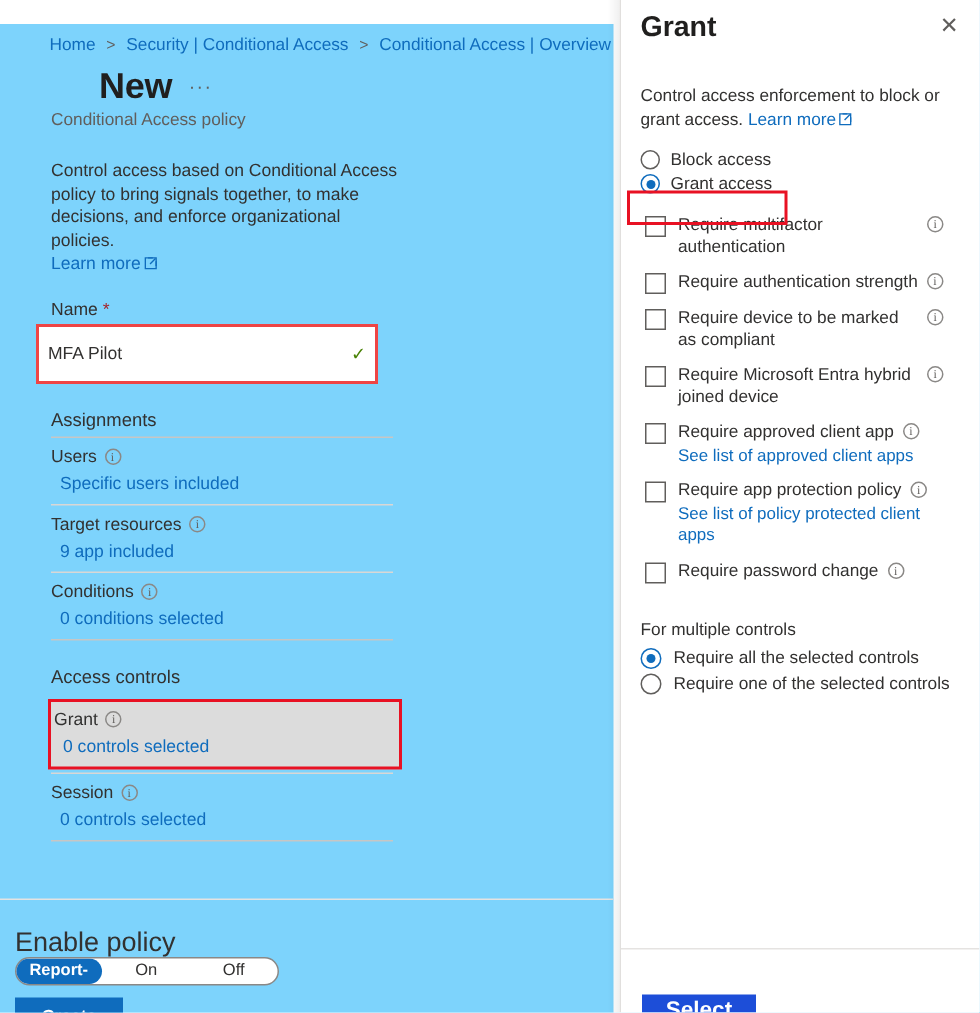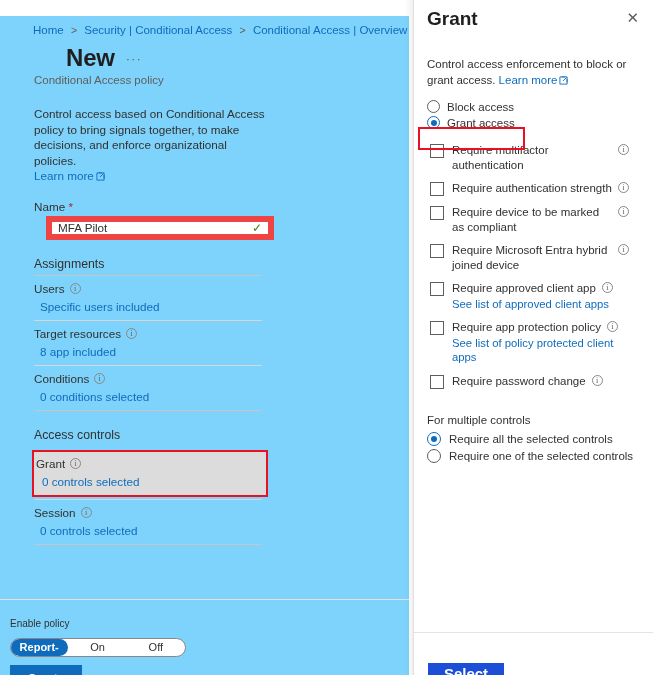--- a/index.html
+++ b/index.html
@@ -57,22 +57,22 @@
   .link { color: #0f6cbd; cursor: pointer; }
   .ext-ico { display:inline-block; width:9px; height:9px; position:relative; top:1px; margin-left:2px; }
 
   .field-label {
     padding: 16px 0 3px 10px;
     font-size: 11.7px; color: #323130;
   }
   .req-star { color: #a4262c; }
 
   .name-input-wrap {
-    margin-left: 22px; width: 228px; height: 24px;
-    border: 6px solid #ef4444;
+    margin-left: 0; width: 228px; height: 40px;
+    border: 2px solid #ef4444;
     display: flex; align-items: center;
     background: #fff;
   }
   .name-input {
     border: none; outline: none; flex: 1;
     font-family: "Liberation Sans", sans-serif;
     font-size: 11.7px; color: #323130;
     padding: 0 4px 0 6px; background: transparent;
     height: 100%;
   }
@@ -113,21 +113,21 @@
   }
   .grant-block .row-label { padding-left: 2px; padding-top: 3px; }
   .grant-block .row-value { padding-left: 8px; padding-bottom: 4px; }
 
   .bottom-divider {
     position: absolute; left: 0; top: 583px;
     width: 409px; height: 1px; background: #e5e3e1;
   }
   .enable-label {
     position: absolute; left: 10px; top: 602px;
-    font-size: 10px; color: #323130;
+    font-size: 18px; color: #323130;
   }
   .toggle {
     position: absolute; left: 10px; top: 622px;
     width: 176px; height: 19px;
     border: 1px solid #8a8886; border-radius: 10px;
     display: flex; align-items: center;
     background: #fff; overflow: hidden;
   }
   .toggle-opt {
     flex: 1; text-align: center; font-size: 11px;
@@ -295,21 +295,21 @@
       <span>Users</span>
       <span class="info-ico">i</span>
     </div>
     <div class="row-value">Specific users included</div>
     <div class="hr-light"></div>
 
     <div class="row-label">
       <span>Target resources</span>
       <span class="info-ico">i</span>
     </div>
-    <div class="row-value">8 app included</div>
+    <div class="row-value">9 app included</div>
     <div class="hr-light"></div>
 
     <div class="row-label">
       <span>Conditions</span>
       <span class="info-ico">i</span>
     </div>
     <div class="row-value">0 conditions selected</div>
     <div class="hr"></div>
 
     <div class="section-head">Access controls</div>

